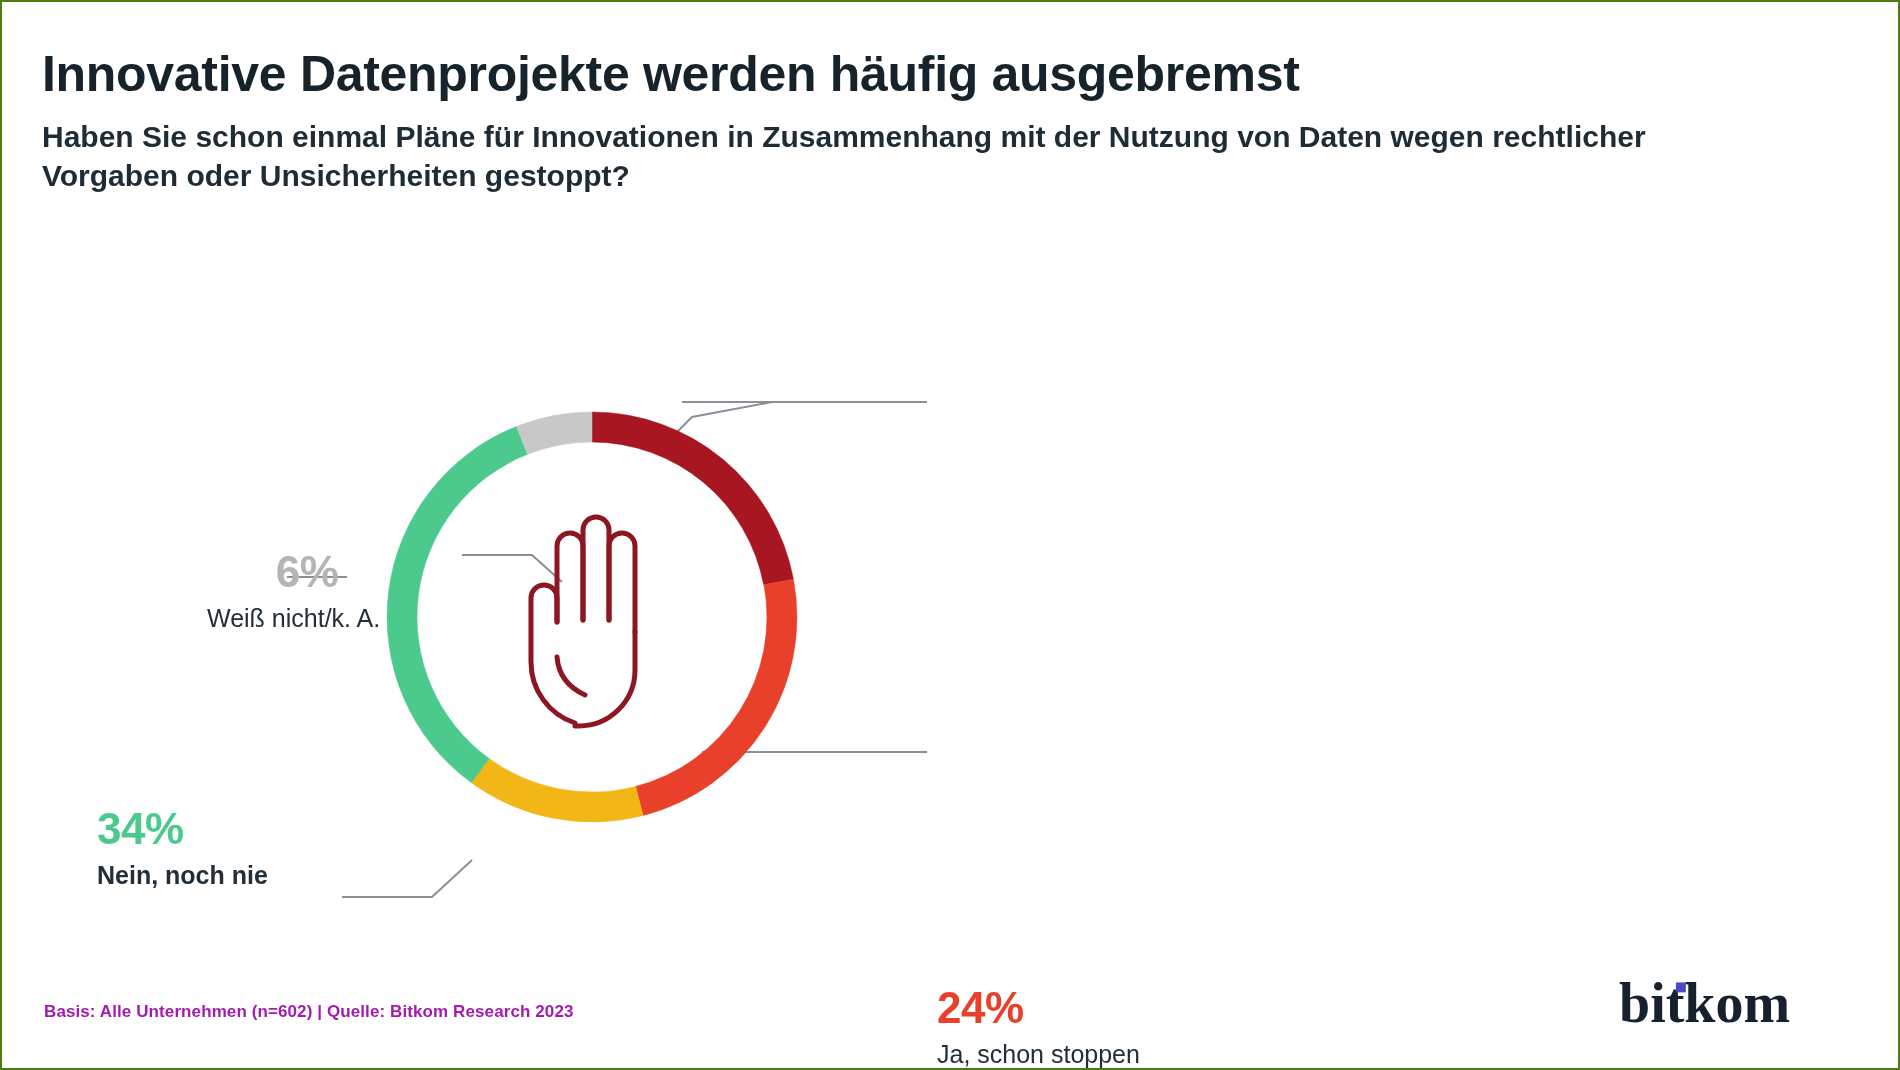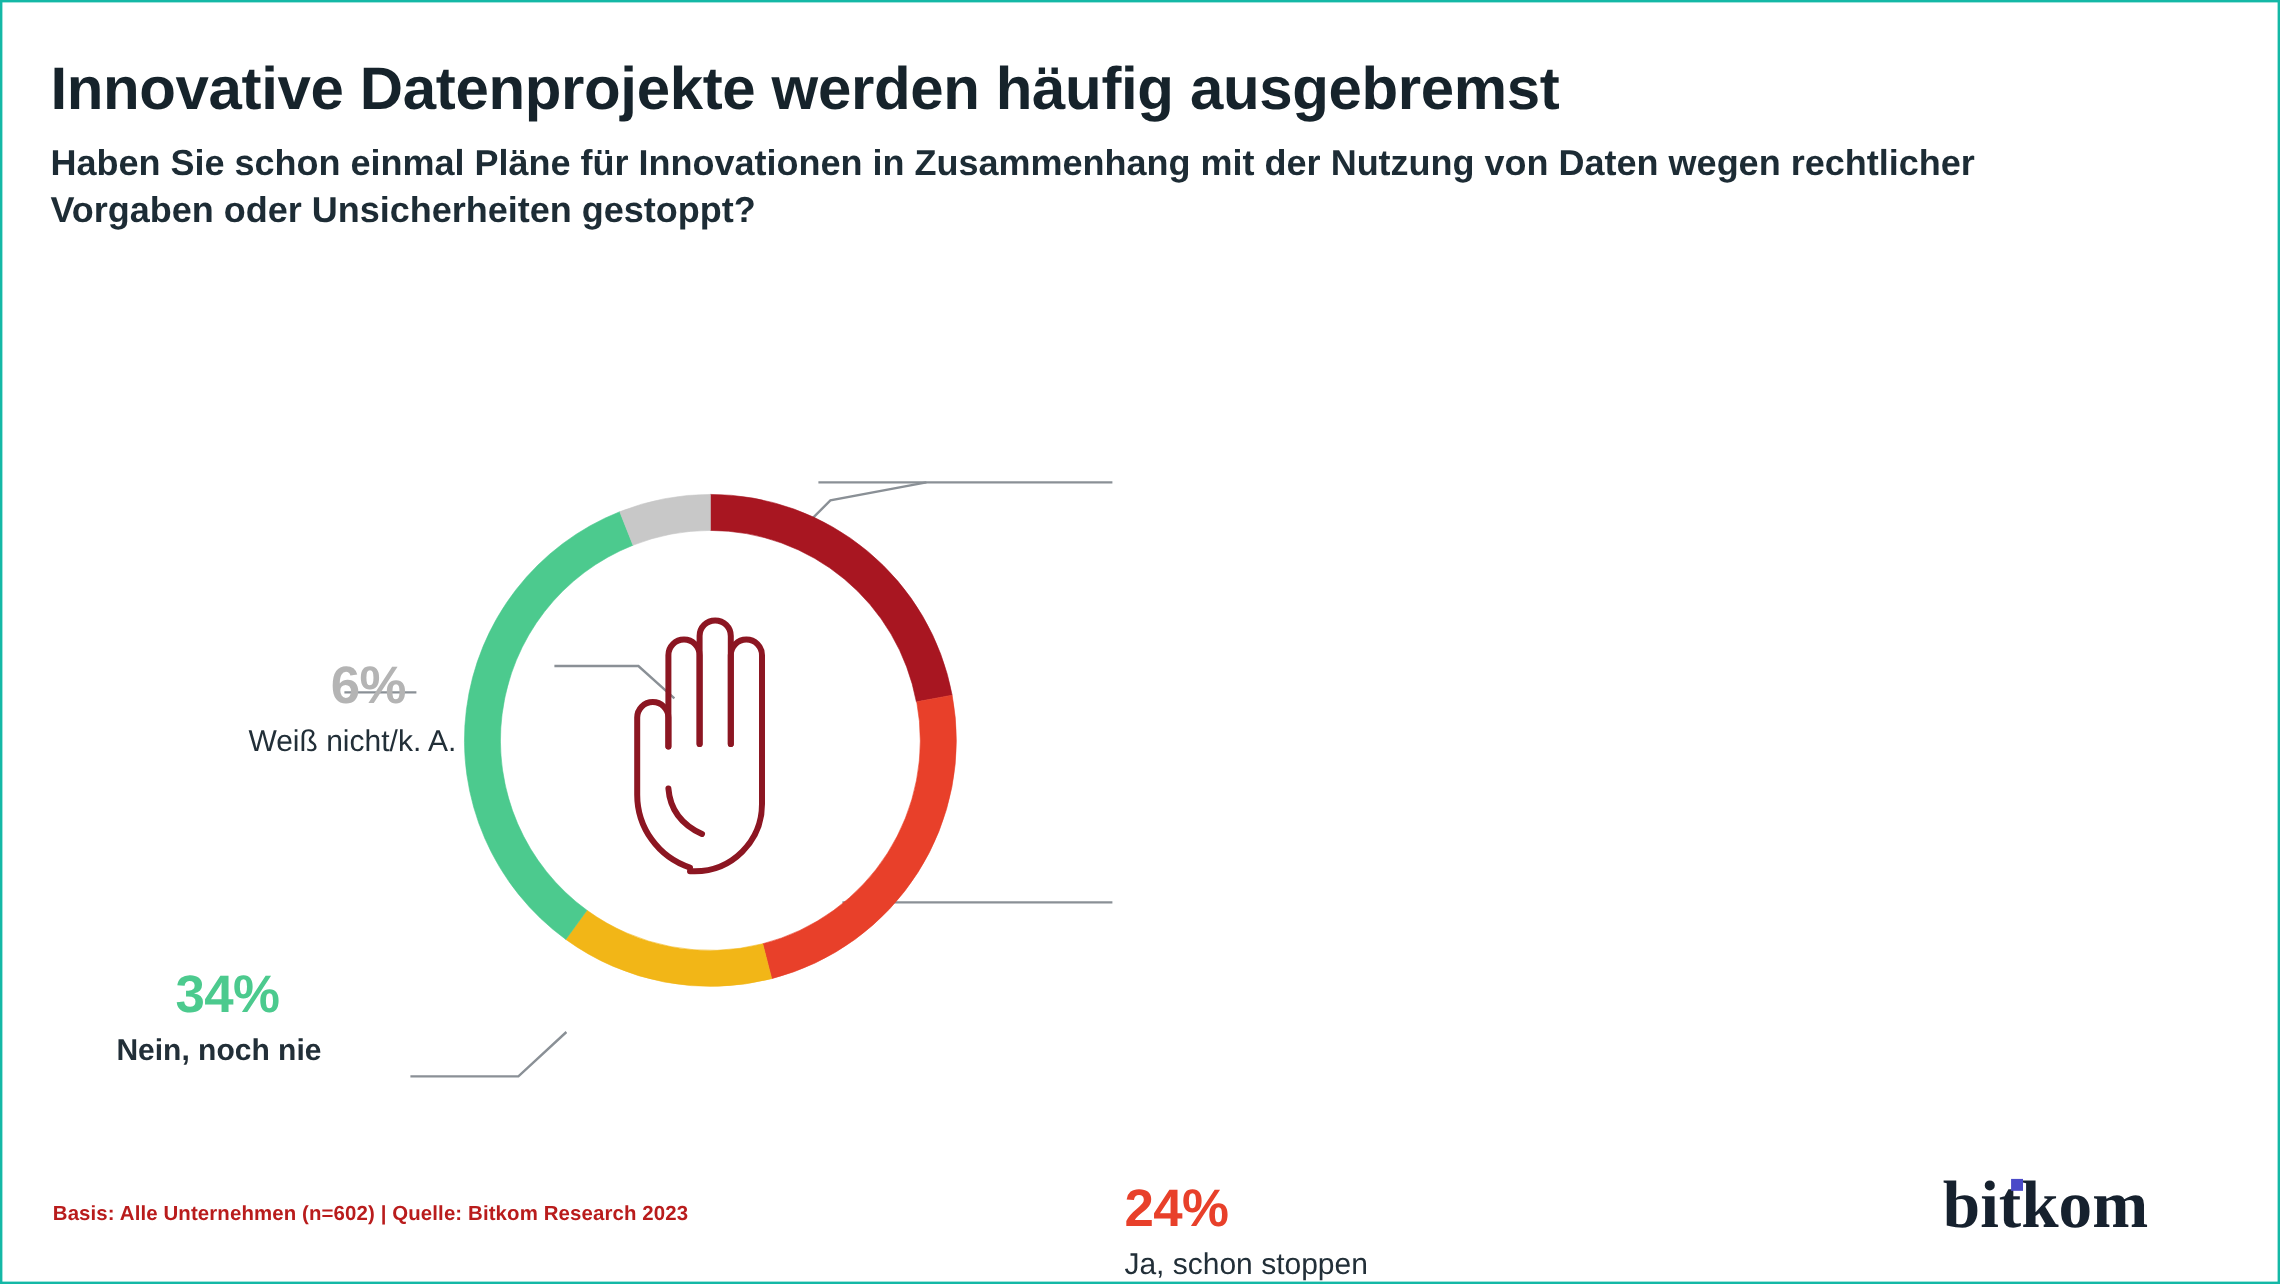--- a/index.html
+++ b/index.html
@@ -12,21 +12,21 @@
     height: 1070px;
     font-family: "Liberation Sans", sans-serif;
     color: #1c2b33;
     overflow: hidden;
     position: relative;
   }
   #page {
     position: absolute;
     inset: 0;
     background: #ffffff;
-    border: 2px solid #14b8a6;
+    border: 2px solid #4d7c0f;
     box-sizing: border-box;
   }
 
   
   .header {
     position: absolute;
     left: 40px;
     top: 46px;
     width: 1760px;
   }
@@ -97,21 +97,21 @@
   .callout.left  { text-align: left; }
 
   
   #co-weiss   { left: 205px; top: 298px; }
   #co-weiss .pct { text-align: center; width: 200px; }
   #co-weiss .lbl { text-align: left; }
 
   #co-ja-haeufig   { left: 935px; top: 346px; }
   #co-ja-mehrfach  { left: 935px; top: 690px; margin-top: 44px; }
   #co-nein         { left: 95px;  top: 555px; }
-  #co-nein .pct    { text-align: center; width: 185px; }
+  #co-nein .pct    { text-align: left; width: 185px; }
   #co-nein .lbl    { text-align: left; font-weight: bold; }
 
   .leaders {
     position: absolute;
     left: 0; top: 0;
     width: 1180px; height: 720px;
     pointer-events: none;
   }
 
   
@@ -144,21 +144,21 @@
     line-height: 1.38;
   }
 
   
   .source {
     position: absolute;
     left: 42px;
     top: 1000px;
     font-size: 17px;
     font-weight: 600;
-    color: #b91c1c;
+    color: #a21caf;
     letter-spacing: 0.1px;
     text-align: center;
   }
   .logo {
     position: absolute;
     right: 44px;
     top: 975px;
     height: 56px;
   }
 </style>

